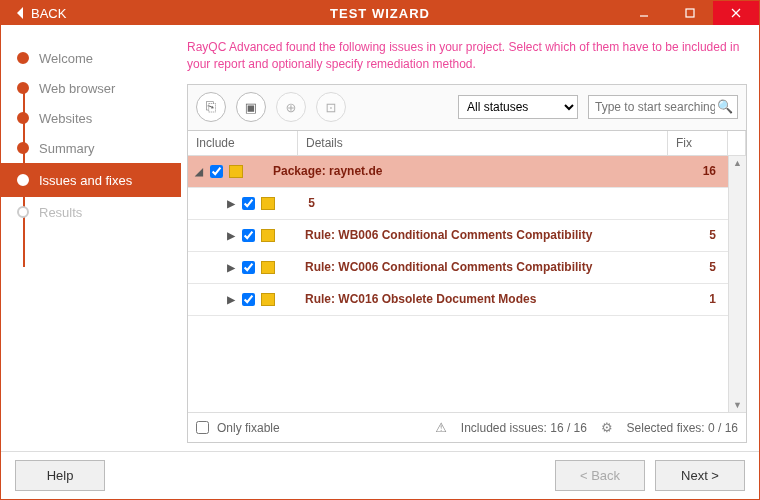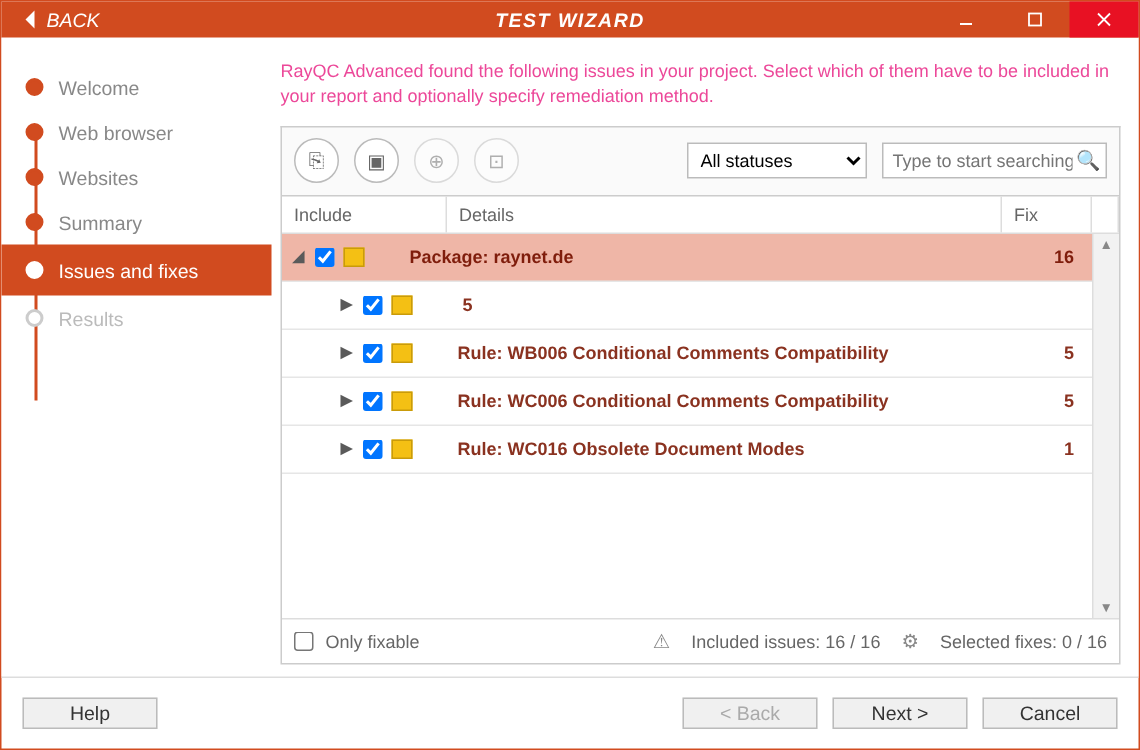--- a/index.html
+++ b/index.html
@@ -1,18 +1,18 @@
 <!DOCTYPE html>
 <html><head>
 <meta charset="utf-8">
 <style>
 * { box-sizing: border-box; margin: 0; padding: 0; font-family: "Segoe UI", Tahoma, sans-serif; }
 html, body { width: 760px; height: 500px; overflow: hidden; }
 .window { width: 760px; height: 500px; border: 1px solid #d14b1f; background: #fff; display: flex; flex-direction: column; }
-.titlebar { height: 24px; background: #d14b1f; color: #fff; display: flex; align-items: center; position: relative; font-style: italic; }
+.titlebar { height: 24px; background: #d14b1f; color: #fff; display: flex; align-items: center; position: relative; }
 .back-btn { display: flex; align-items: center; gap: 6px; padding: 0 14px; height: 100%; font-size: 13px; cursor: pointer; }
 .back-btn svg { fill: #fff; }
 .title { position: absolute; left: 50%; transform: translateX(-50%); font-size: 13px; font-weight: 700; letter-spacing: 1px; }
 .winbtns { margin-left: auto; display: flex; height: 100%; }
 .winbtn { width: 46px; height: 100%; display: flex; align-items: center; justify-content: center; cursor: pointer; }
 .winbtn.close { background: #e81123; }
 .winbtn svg { stroke: #fff; fill: none; stroke-width: 1.2; }
 .body { flex: 1; display: flex; background: #fff; }
 .sidebar { width: 180px; padding: 18px 0 0 12px; display: flex; flex-direction: column; }
 .step { display: flex; align-items: center; gap: 10px; height: 30px; font-size: 13px; color: #888; position: relative; padding-left: 4px; }
@@ -56,21 +56,21 @@
 .row .ficon { width: 14px; height: 13px; background: #f4c014; border: 1px solid #c99b0a; margin-right: 6px; flex-shrink: 0; }
 .row.package .ficon { background: #f4c014; }
 .row .label { flex: 1; white-space: nowrap; overflow: hidden; text-overflow: ellipsis; margin-left: 24px; }
 .row .count { width: 40px; text-align: right; padding-right: 6px; }
 .row.rule .indent { width: 32px; }
 .grid-foot { display: flex; align-items: center; border-top: 1px solid #ddd; height: 30px; font-size: 12px; color: #666; padding: 0 8px; gap: 8px; }
 .grid-foot .chk { width: 13px; height: 13px; }
 .grid-foot .right { margin-left: auto; display: flex; gap: 14px; align-items: center; }
 .grid-foot .warn, .grid-foot .gear { font-size: 13px; color: #888; }
 .footer { height: 48px; display: flex; align-items: center; padding: 0 14px; gap: 10px; border-top: 1px solid #ddd; }
-.btn { height: 21px; min-width: 90px; background: #f0f0f0; border: 1px solid #bbb; font-size: 13px; color: #333; cursor: pointer; }
+.btn { height: 31px; min-width: 90px; background: #f0f0f0; border: 1px solid #bbb; font-size: 13px; color: #333; cursor: pointer; }
 .btn.disabled { color: #aaa; cursor: default; }
 .fspacer { flex: 1; }
 </style>
 </head>
 <body>
 
 <div class="window">
   <div class="titlebar">
     <div class="back-btn">
       <svg width="10" height="14" viewBox="0 0 10 14">
@@ -212,15 +212,14 @@
         </div>
       </div>
     </div>
   </div>
 
   <div class="footer">
     <button class="btn">Help</button>
     <div class="fspacer"></div>
     <button class="btn disabled">&lt; Back</button>
     <button class="btn">Next &gt;</button>
-    <button class="btn">Cancel</button>
   </div>
 </div>
 
 </body></html>

